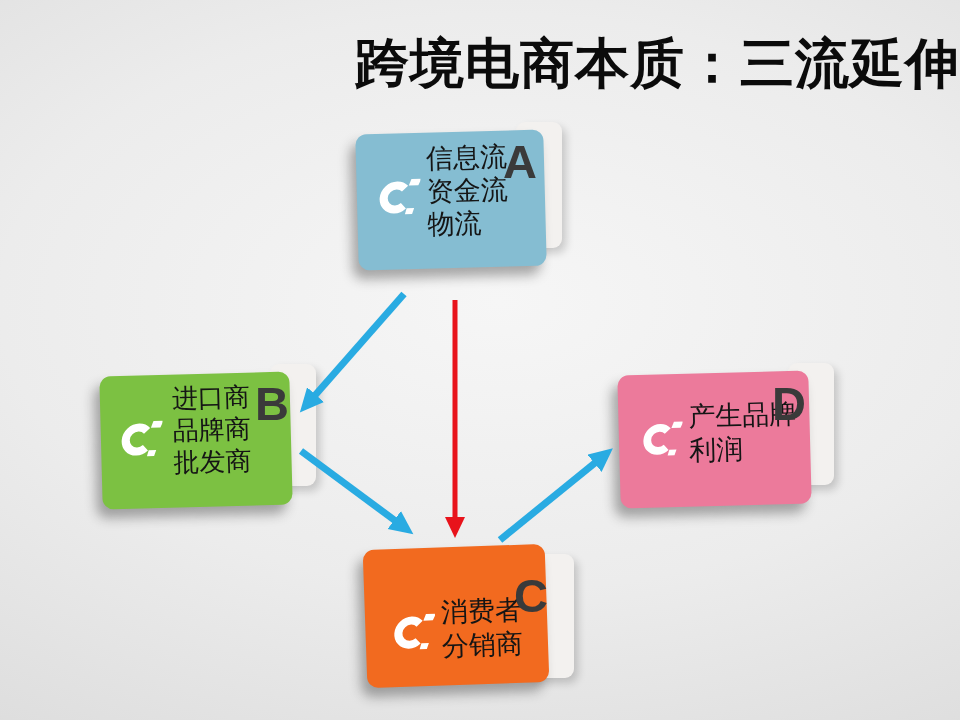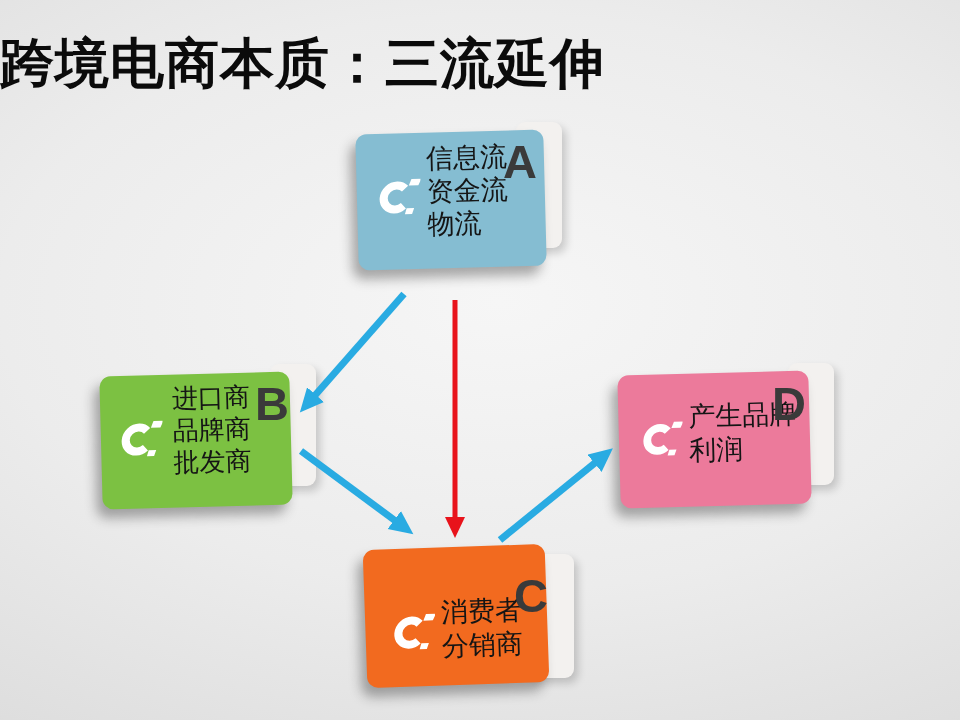--- a/index.html
+++ b/index.html
@@ -10,21 +10,21 @@
     position: relative;
     width: 960px; height: 720px;
     background:
       radial-gradient(ellipse 130% 100% at 52% 42%, #f6f6f6 0%, #ececec 40%, #dedede 70%, #c9c9c9 100%);
     overflow: hidden;
   }
 
   .slide-title {
     position: absolute;
     top: 28px; left: 0; right: 0;
-    text-align: left;
+    text-align: right;
     font-size: 54px;
     font-weight: 900;
     letter-spacing: 1px;
     color: #0b0b0b;
   }
 
   
   .logo {
     position: absolute;
     top: 8px; right: 12px;

